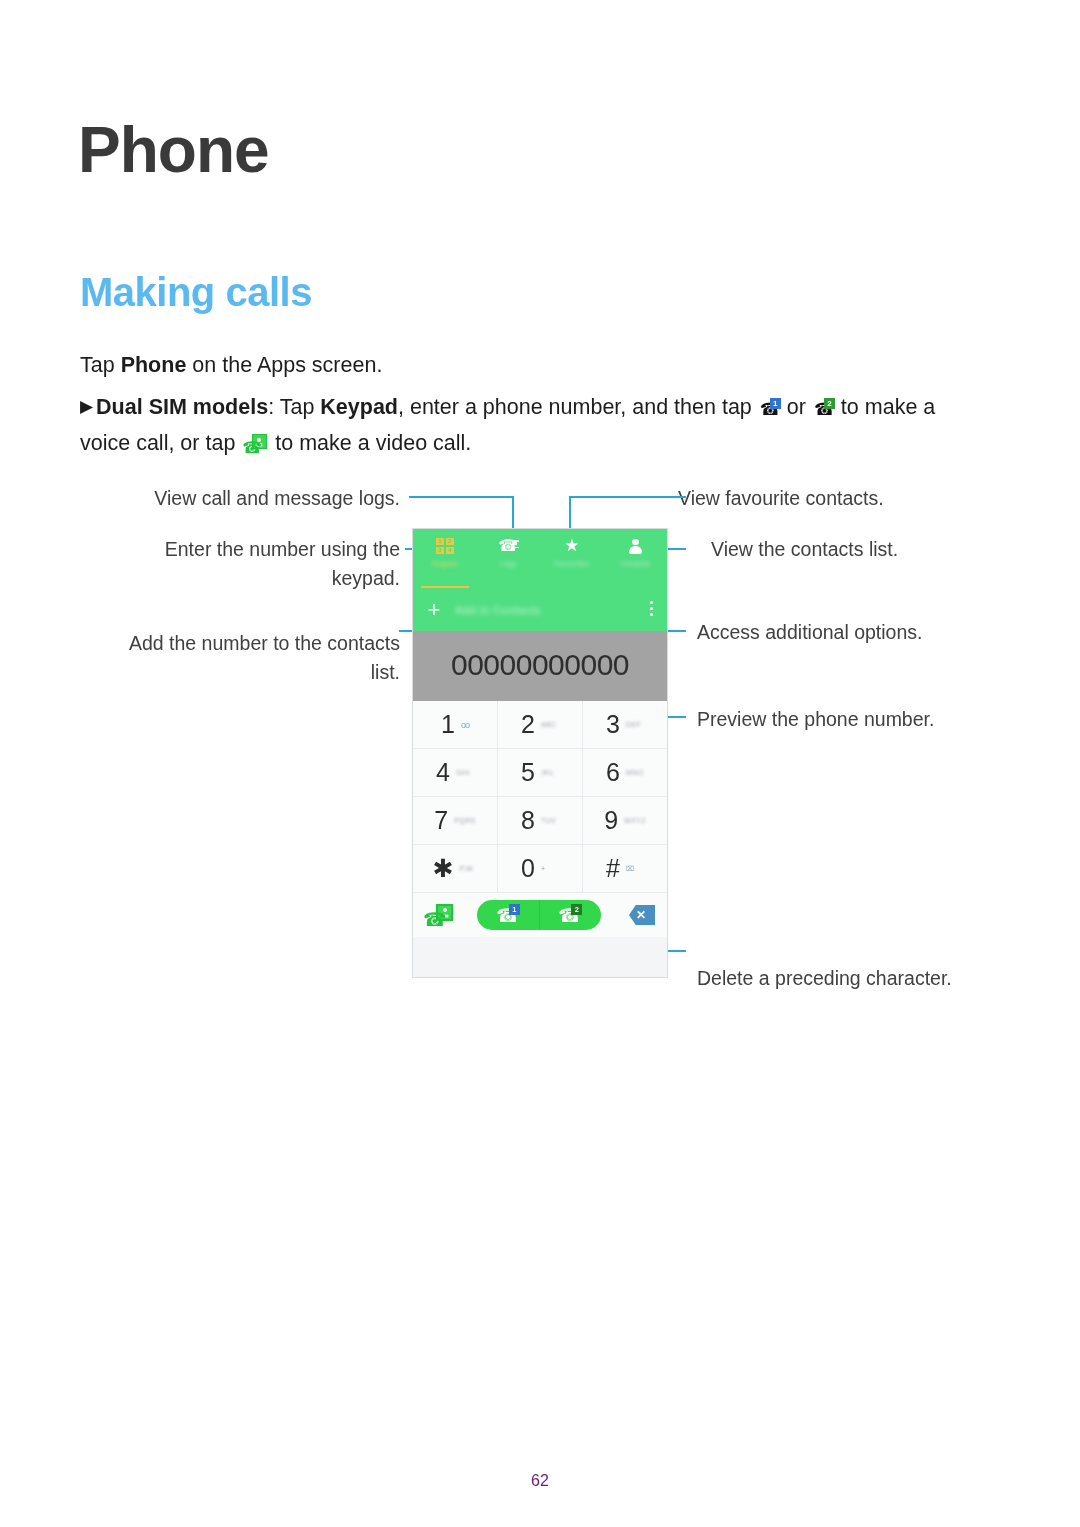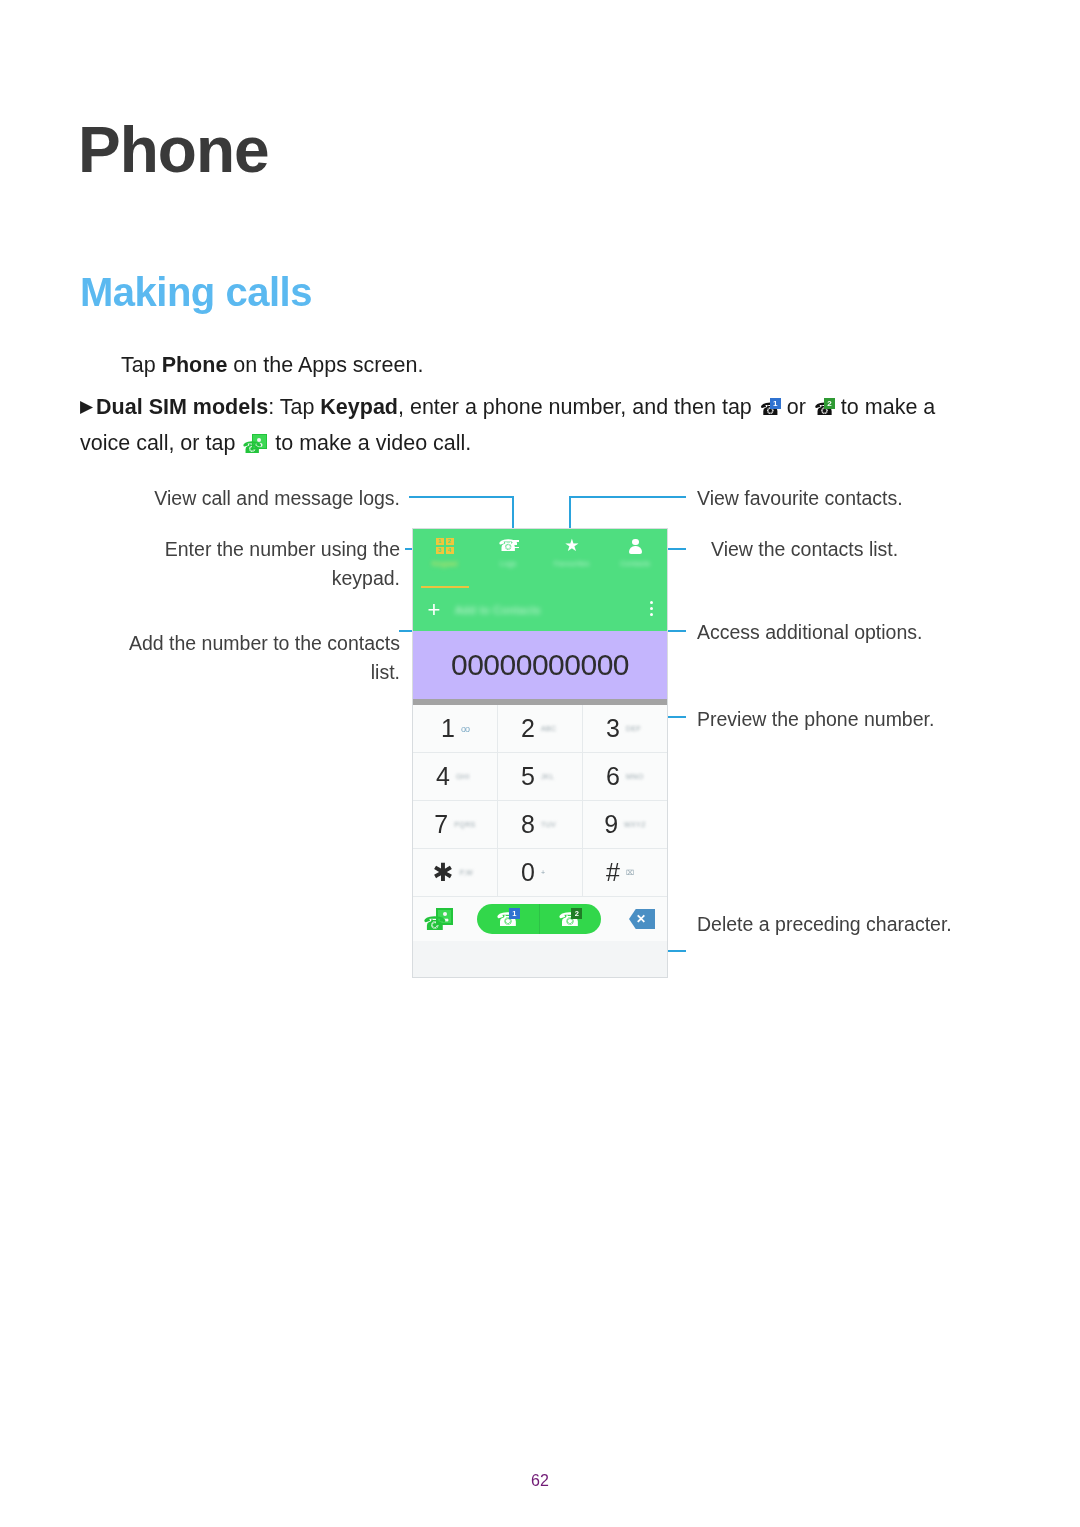--- a/index.html
+++ b/index.html
@@ -40,21 +40,21 @@
 
   
   .body-block {
     position: absolute;
     left: 80px;
     width: 890px;
     font-size: 21.5px;
     line-height: 34px;
     color: #1d1d1d;
   }
-  #para-1 { top: 348px; margin-left: 41px; }
+  #para-1 { top: 348px; }
   #para-2 { top: 390px; }
   .bold { font-weight: bold; }
   .tri {
     font-size: 17px;
     position: relative;
     top: -2px;
     margin-right: 3px;
   }
 
   
@@ -294,25 +294,25 @@
     display: block;
     width: 3px; height: 3px;
     border-radius: 50%;
     background: #fff;
     margin-bottom: 3px;
   }
 
   
   #number-display {
     height: 68px;
-    background: #c4b5fd;
+    background: #a3a3a3;
     display: flex;
     align-items: center;
     justify-content: center;
-    border-bottom: 6px solid #a3a3a3;
+    border-bottom: 2px solid #a3a3a3;
     text-align: center;
   }
   #number-text {
     font-size: 30px;
     color: #2e2e2e;
     letter-spacing: -0.5px;
     font-family: "Liberation Sans", sans-serif;
   }
 
   
@@ -482,25 +482,25 @@
 list.</div>
 
 <div class="lead lead-h" style="left:409px; top:496px; width:105px;"></div>
 <div class="lead lead-v" style="left:512px; top:496px; height:52px;"></div>
 
 <div class="lead lead-h" style="left:405px; top:548px; width:42px;"></div>
 
 <div class="lead lead-h" style="left:399px; top:630px; width:46px;"></div>
 <div class="lead lead-v" style="left:443px; top:602px; height:30px;"></div>
 
-<div class="anno anno-right" style="left:697px; top:484px; width:300px;">View favourite contacts.</div>
+<div class="anno anno-right" style="left:678px; top:484px; width:300px;">View favourite contacts.</div>
 <div class="anno anno-right" style="left:697px; top:535px; width:300px;margin-left:14px;">View the contacts list.</div>
 <div class="anno anno-right" style="left:697px; top:618px; width:300px;">Access additional options.</div>
 <div class="anno anno-right" style="left:697px; top:705px; width:300px;">Preview the phone number.</div>
-<div class="anno anno-right" style="left:697px; top:910px; width:320px;">Delete a preceding character.</div>
+<div class="anno anno-right" style="left:697px; top:964px; width:320px;">Delete a preceding character.</div>
 
 <div class="lead lead-h" style="left:571px; top:496px; width:115px;"></div>
 <div class="lead lead-v" style="left:569px; top:496px; height:52px;"></div>
 
 <div class="lead lead-h" style="left:657px; top:548px; width:29px;"></div>
 
 <div class="lead lead-h" style="left:655px; top:630px; width:31px;"></div>
 <div class="lead lead-v" style="left:655px; top:602px; height:30px;"></div>
 
 <div class="lead lead-v" style="left:540px; top:694px; height:24px;"></div>

